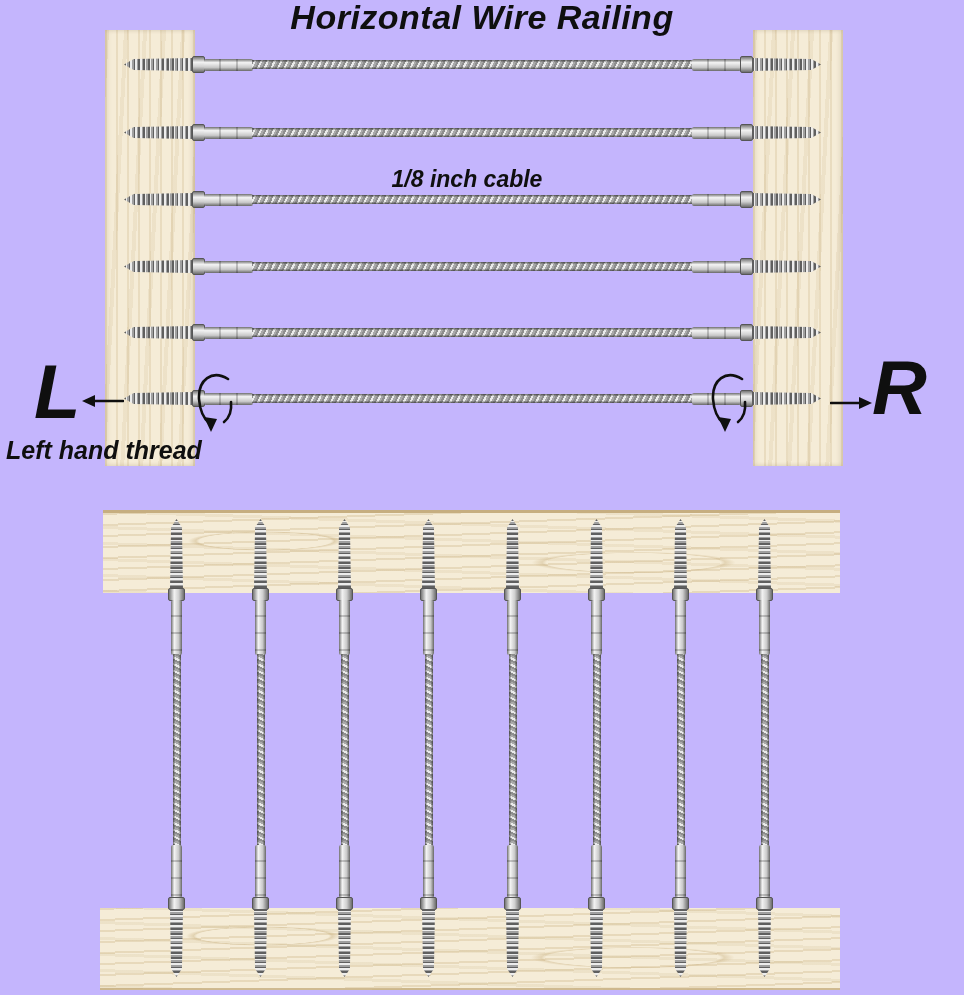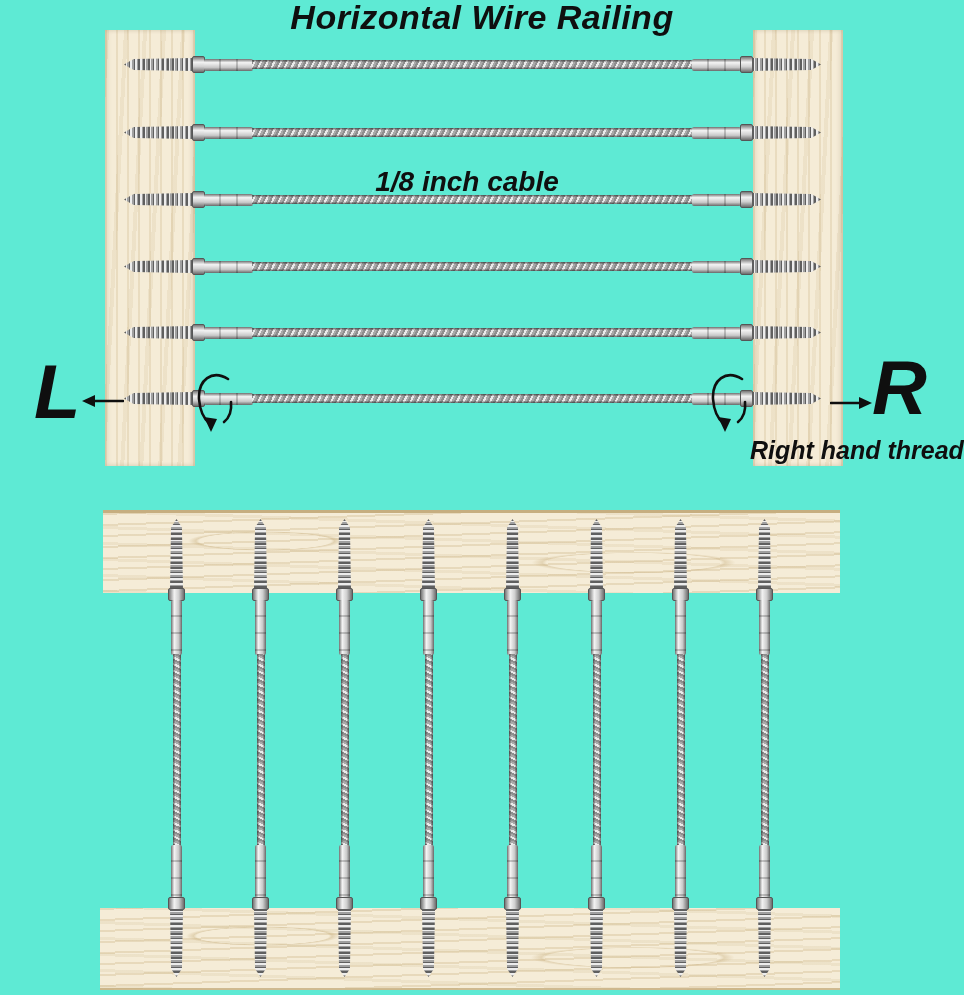--- a/index.html
+++ b/index.html
@@ -35,21 +35,21 @@
   }
   .beam.top{top:510px;border-top:3px solid var(--wood-edge);}
   .beam.bottom{top:908px;left:100px;width:740px;border-bottom:2px solid rgba(198,174,128,.8);}
   
   .title{
     position:absolute;left:0;width:100%;text-align:center;
     font-size:34px;font-weight:bold;font-style:italic;letter-spacing:.5px;line-height:1.05;
   }
   .cable-label{
     position:absolute;left:342px;top:166px;width:250px;text-align:center;
-    font-size:28px;font-weight:bold;font-style:italic;
+    font-size:23px;font-weight:bold;font-style:italic;
   }
   .big-letter{
     position:absolute;font-size:76px;font-weight:bold;font-style:italic;line-height:.85;
   }
   .caption{
     position:absolute;font-size:25px;font-weight:bold;font-style:italic;white-space:nowrap;
   }
   
   .h-row{position:absolute;left:110px;width:720px;height:28px;}
   .h-row *{position:absolute;}
@@ -98,21 +98,21 @@
   .cable.v{left:5px;top:135px;width:8px;height:192px;
     background:repeating-linear-gradient(25deg, #8e8e8e 0 2px, #eaeaea 2px 4px, #a9a9a9 4px 6px);
     box-shadow:inset 1.5px 0 0 rgba(40,40,40,.55), inset -1.5px 0 0 rgba(40,40,40,.55);}
   .icon{position:absolute;}
   svg .stroke{stroke:var(--text);stroke-width:2.6;fill:none;stroke-linecap:round;}
   svg .fill{fill:var(--text);}
 </style>
 </head>
 <body>
 
-<div id="stage" style="background: #5eead4;">
+<div id="stage" style="background: #c4b5fd;">
 
   <div class="title" style="top:0;">Horizontal Wire Railing</div>
 
   <div class="post" style="left:105px;"></div>
   <div class="post" style="left:753px;"></div>
 
   <div id="h-cables">
       <div class="h-row" style="top: 51px;">
     <div class="screw h tip-left"></div>
     <div class="nut h left"></div>
@@ -178,36 +178,36 @@
       <polygon class="fill" points="0,7 13,1 13,13"></polygon>
     </svg>
   </span>
   <span class="icon" style="left:192px;top:371px;">
     <svg width="46" height="63" viewBox="0 0 46 63">
       <path class="stroke" d="M36 8 C 20 -2, 6 9, 7 28 C 8 42, 13 49, 18 53"></path>
       <polygon class="fill" points="19,61 12,46 25,48"></polygon>
       <path class="stroke" d="M39 31 C 40 41, 37 47, 32 51"></path>
     </svg>
   </span>
+  <div class="caption" style="left:6px;top:436px;">Left hand thread</div>
 
   <span class="icon" style="left:706px;top:371px;">
     <svg width="46" height="63" viewBox="0 0 46 63">
       <path class="stroke" d="M36 8 C 20 -2, 6 9, 7 28 C 8 42, 13 49, 18 53"></path>
       <polygon class="fill" points="19,61 12,46 25,48"></polygon>
       <path class="stroke" d="M39 31 C 40 41, 37 47, 32 51"></path>
     </svg>
   </span>
   <span class="icon" style="left:830px;top:396px;">
     <svg width="42" height="14" viewBox="0 0 42 14">
       <path class="stroke" d="M1 7 H31"></path>
       <polygon class="fill" points="42,7 29,1 29,13"></polygon>
     </svg>
   </span>
   <div class="big-letter" style="left:872px;top:356px;">R</div>
-  <div class="caption" style="left:750px;top:436px;">Right hand thread</div>
 
 
   <div class="beam top"></div>
   <div class="beam bottom"></div>
 
   <div id="v-cables">
       <div class="v-col" style="left: 168px;">
     <div class="screw v tip-up"></div>
     <div class="nut v top"></div>
     <div class="body v top"></div>

